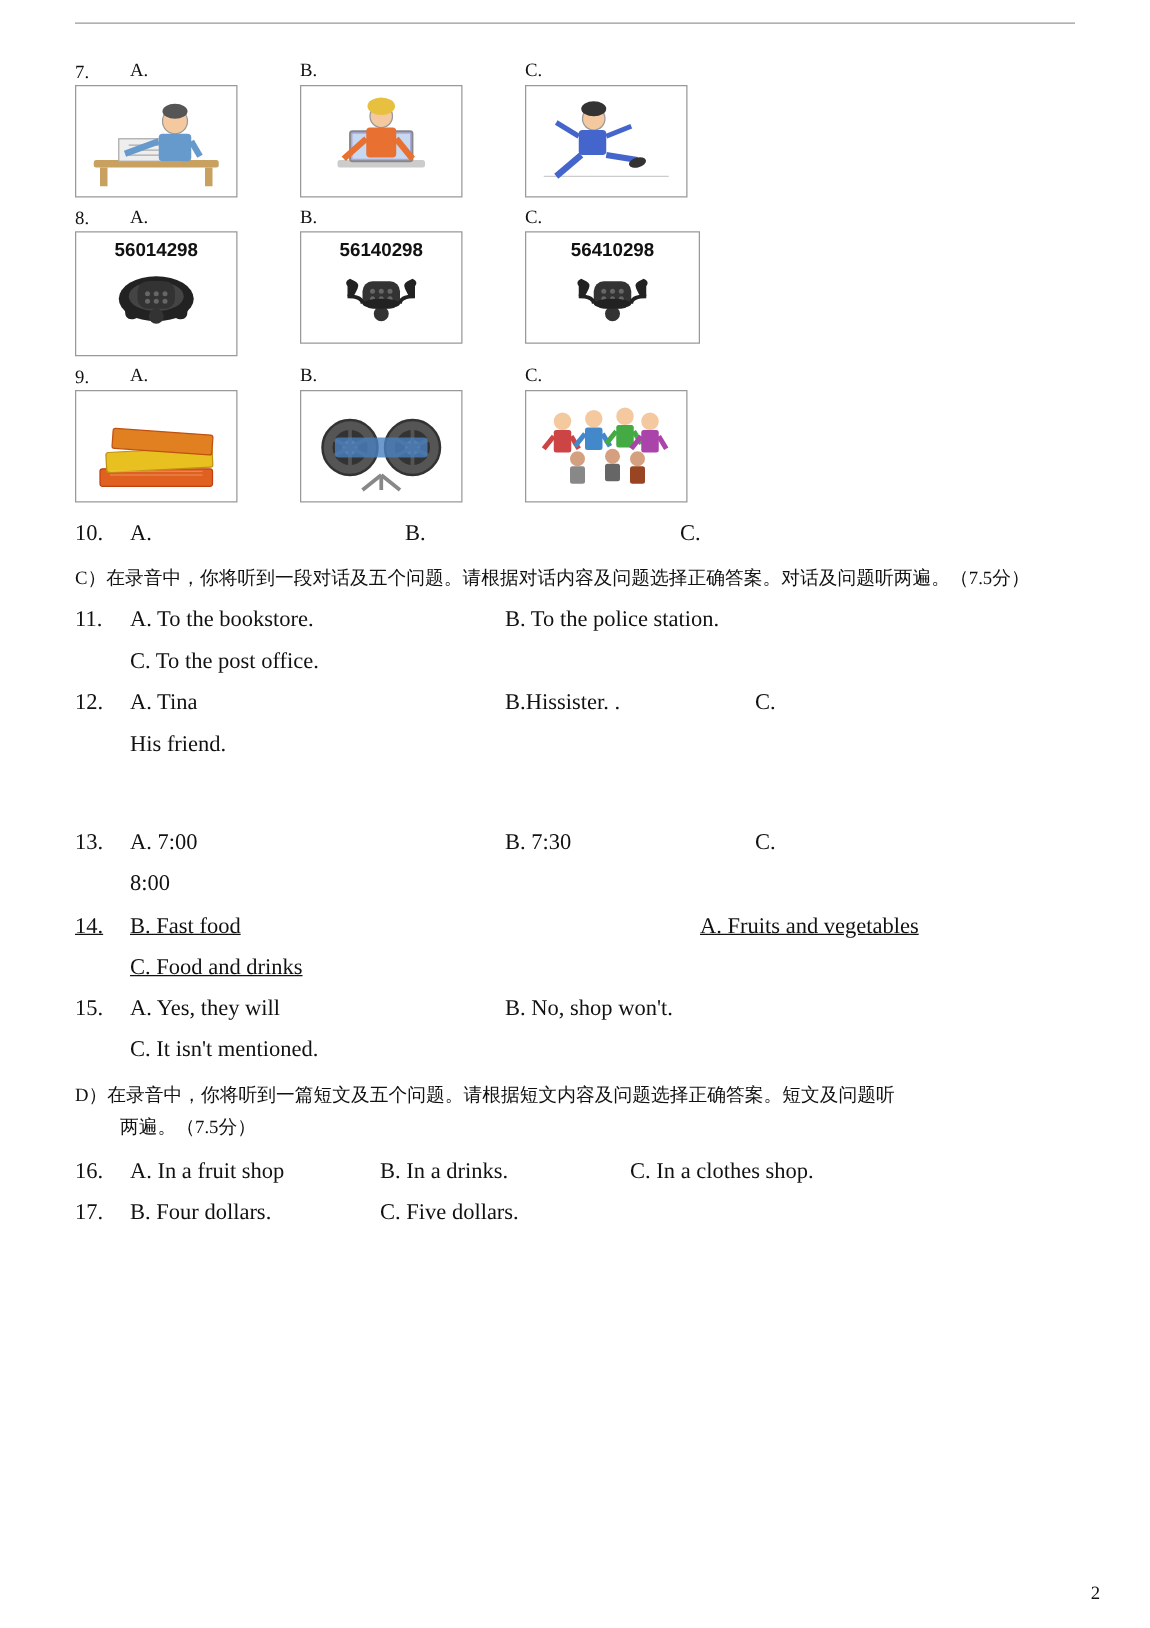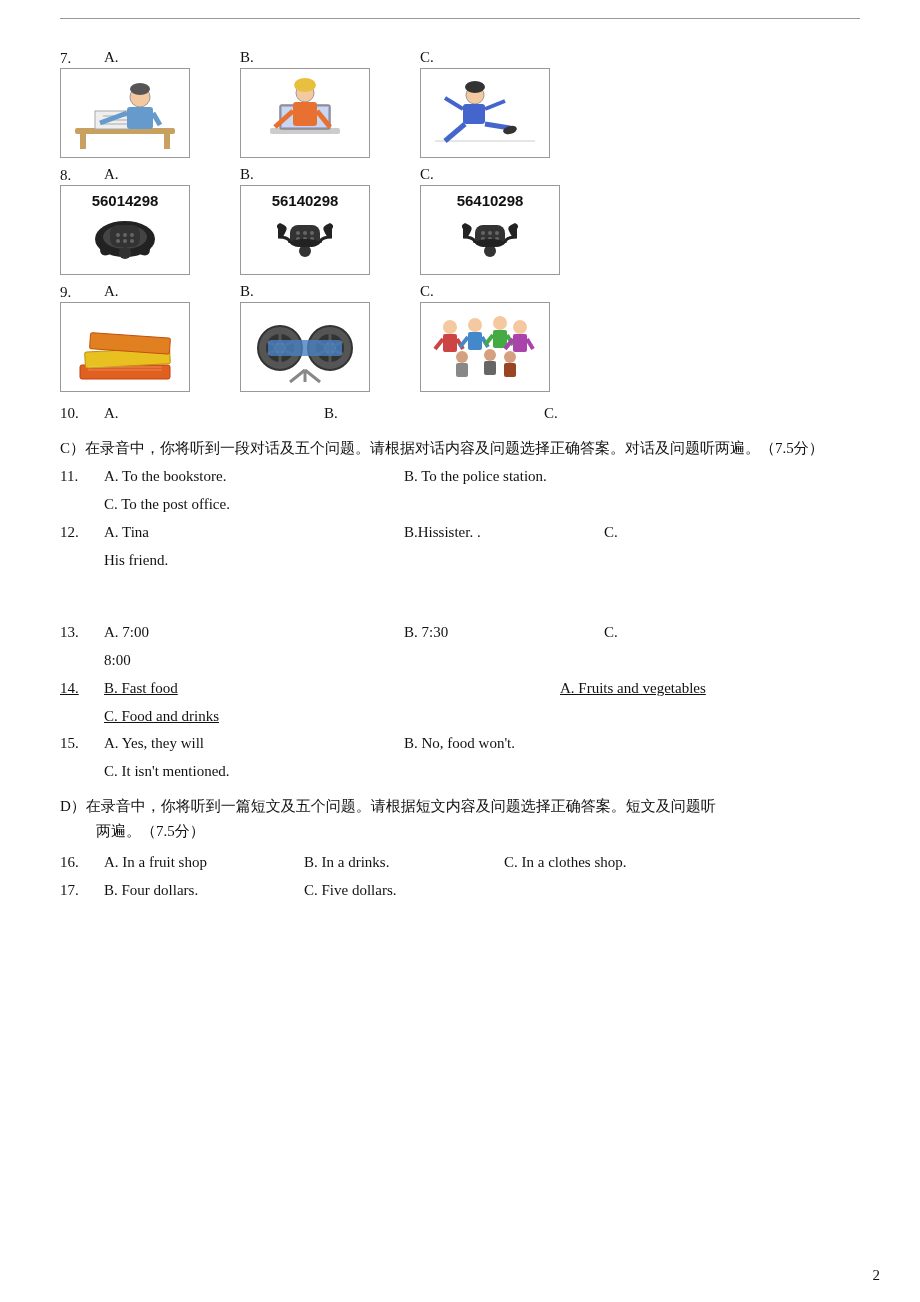--- a/index.html
+++ b/index.html
@@ -71,21 +71,21 @@
       margin-bottom: 6px;
       font-family: Arial, sans-serif;
     }
     .section-instruction {
       font-size: 15px;
       color: #111;
       line-height: 1.7;
       margin-bottom: 4px;
     }
     .answer-line {
-      font-size: 15px;
+      font-size: 18px;
       color: #111;
       line-height: 1.85;
       display: flex;
       align-items: baseline;
       flex-wrap: wrap;
     }
     .page-number {
       position: absolute;
       bottom: 18px;
       right: 40px;
@@ -182,21 +182,21 @@
       </div>
     </div>
   </div>
 
   <div class="images-row" style="margin-bottom:8px;">
     <div class="img-col" style="margin-right:50px;">
       <div style="display:flex;align-items:center;gap:4px;">
         <span class="question-label">8.</span>
         <span class="option-letter">A.</span>
       </div>
-      <div class="phone-box" style="width:130px;height:90px;">
+      <div class="phone-box" style="width:130px;height:100px;">
         <span class="phone-number">56014298</span>
 
         <svg width="70" height="48" viewBox="0 0 70 48">
           <ellipse cx="35" cy="24" rx="30" ry="18" fill="#222" rx2="4"></ellipse>
           <path d="M10 34 Q10 42 18 40 L22 38 Q26 36 24 30 L22 26 Q20 22 16 24 L12 28 Q8 30 10 34Z" fill="#222"></path>
           <path d="M60 34 Q60 42 52 40 L48 38 Q44 36 46 30 L48 26 Q50 22 54 24 L58 28 Q62 30 60 34Z" fill="#222"></path>
           <ellipse cx="35" cy="22" rx="22" ry="12" fill="#444"></ellipse>
           <rect x="20" y="10" width="30" height="22" rx="8" fill="#333"></rect>
           <circle cx="35" cy="38" r="6" fill="#333"></circle>
 
@@ -408,21 +408,21 @@
     </div>
     <div class="answer-line" style="padding-left:44px;">
       <span>C. Food and drinks</span>
     </div>
   </div>
 
   <div style="margin-bottom:8px;">
     <div class="answer-line">
       <span style="min-width:44px;">15.</span>
       <span style="flex:0 0 300px;">A. Yes, they will</span>
-      <span style="flex:1;">B.     No,     food    won't.</span>
+      <span style="flex:1;">B.     No,     shop    won't.</span>
     </div>
     <div class="answer-line" style="padding-left:44px;">
       <span>C. It isn't mentioned.</span>
     </div>
   </div>
 
   <div class="section-instruction" style="margin-top:6px;margin-bottom:0;">
     <span>D）在录音中，你将听到一篇短文及五个问题。请根据短文内容及问题选择正确答案。短文及问题听</span>
   </div>
   <div class="section-instruction" style="padding-left:36px;margin-bottom:4px;">

